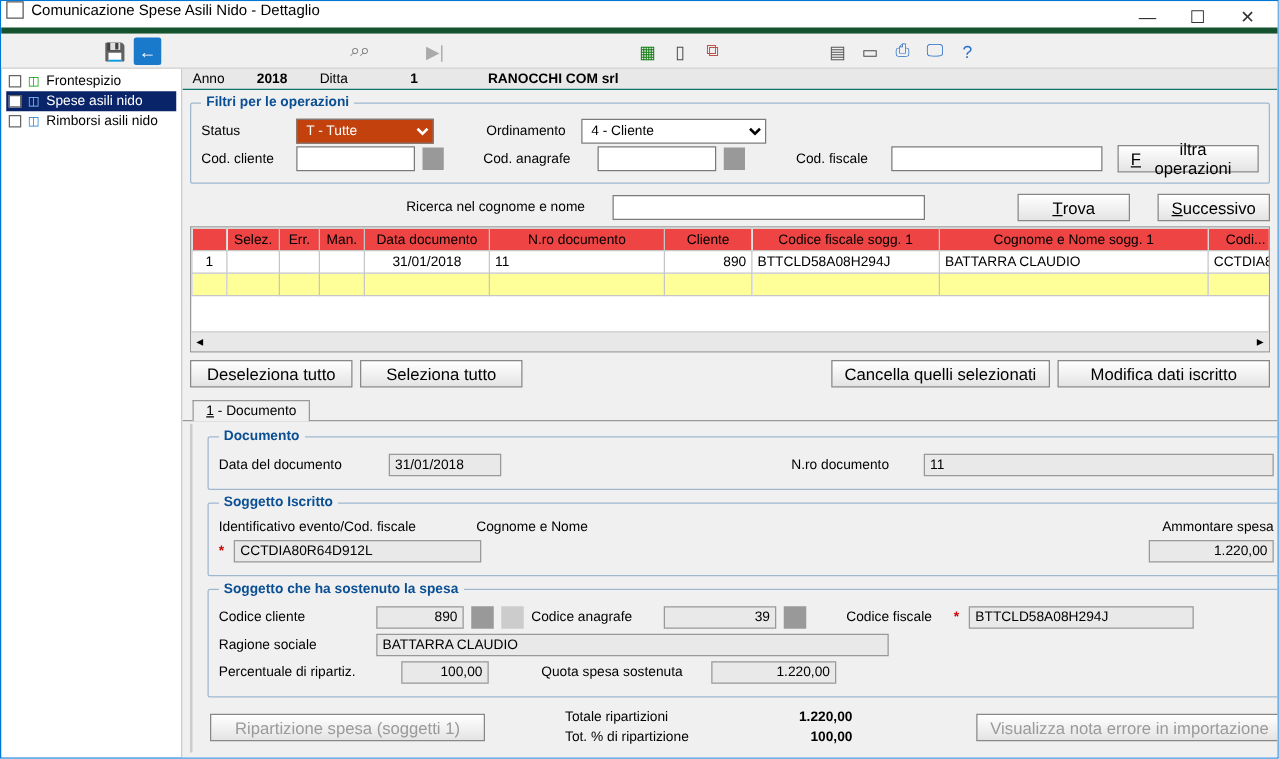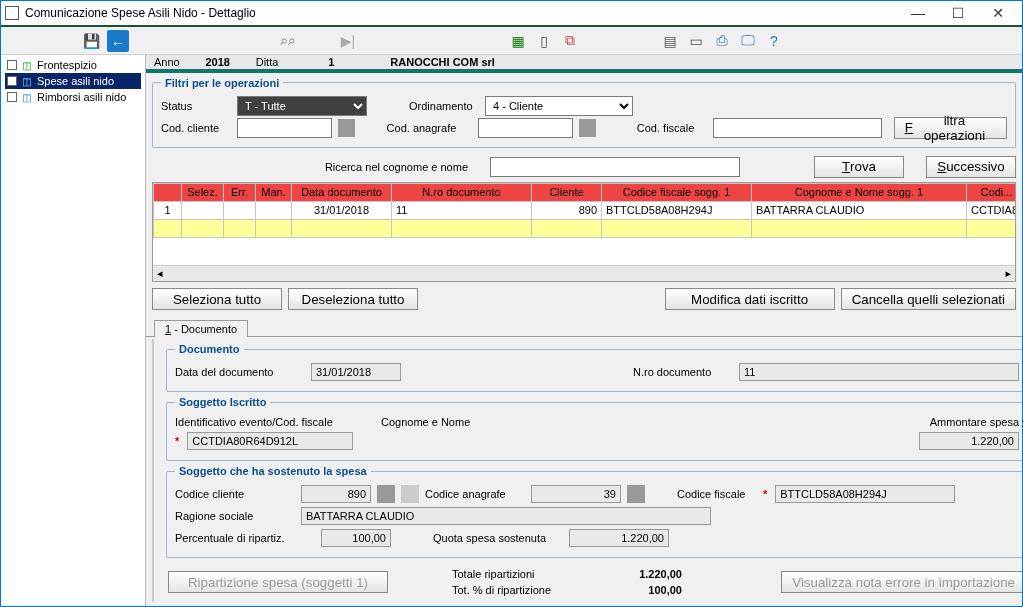--- a/index.html
+++ b/index.html
@@ -1,34 +1,34 @@
 <!DOCTYPE html>
 <html><head>
 <meta charset="utf-8">
 <style>
   * { box-sizing: border-box; margin: 0; padding: 0; }
   html, body { height: 100%; font-family: "Segoe UI", Tahoma, sans-serif; font-size: 11px; background: #fff; color: #000; }
   .window { width: 1023px; height: 607px; border: 1px solid #0078d7; display: flex; flex-direction: column; }
-  .titlebar { height: 26px; background: #fff; border-bottom: 2px solid #14532d; display: flex; align-items: center; padding: 0 4px; }
+  .titlebar { height: 26px; background: #fff; border-bottom: 5px solid #14532d; display: flex; padding: 0 4px; }
   .titlebar .appicon { width: 14px; height: 14px; border: 1px solid #5a5a5a; margin-right: 6px; }
   .titlebar .title { flex: 1; font-size: 12px; }
   .titlebar .winbtn { width: 40px; height: 24px; display: flex; align-items: center; justify-content: center; font-size: 14px; color: #333; }
   .toolbar { height: 28px; background: #f0f0f0; border-bottom: 1px solid #d0d0d0; display: flex; align-items: center; padding: 0 6px; gap: 4px; }
   .toolbar .tb { width: 22px; height: 22px; display: flex; align-items: center; justify-content: center; border-radius: 2px; font-size: 14px; color: #4a4a4a; }
   .toolbar .tblarge { width: 70px; }
   .toolbar .tb.blue { background: #1979ca; color: #fff; }
   .toolbar .spacer { flex: 1; }
   .content { flex: 1; display: flex; overflow: hidden; }
   .sidebar { width: 145px; border-right: 1px solid #bbb; padding: 2px 4px; }
   .tree-item { display: flex; align-items: center; gap: 4px; height: 16px; padding: 0 2px; cursor: default; }
   .tree-item .sq { width: 10px; height: 10px; border: 1px solid #666; }
   .tree-item .ticon { width: 12px; height: 12px; display: flex; align-items: center; justify-content: center; font-size: 10px; }
   .tree-item.selected { background: #0a246a; color: #fff; }
   .main { flex: 1; display: flex; flex-direction: column; background: #f0f0f0; overflow: hidden; }
-  .headerline { height: 22px; display: flex; align-items: center; padding: 0 8px; gap: 8px; background: #e8e8e8; border-bottom: 4px solid #0f766e; }
+  .headerline { height: 22px; display: flex; align-items: center; padding: 0 8px; gap: 8px; background: #e8e8e8; border-bottom: 1px solid #0f766e; }
   .headerline .lbl { color: #000; }
   .headerline .val { font-weight: bold; min-width: 60px; text-align: center; }
   .headerline .valleft { font-weight: bold; padding-left: 6px; }
   fieldset { border: 1px solid #9fb7cf; margin: 4px 6px; padding: 6px 8px 8px 8px; border-radius: 2px; }
   fieldset > legend { color: #0a4f93; font-weight: bold; padding: 0 4px; }
   .row { display: flex; align-items: center; gap: 6px; height: 22px; }
   .lbl2 { color: #000; min-width: 70px; }
   select, input[type=text] { height: 20px; border: 1px solid #7a7a7a; font: inherit; padding: 0 3px; background: #fff; }
   .dotbtn { width: 18px; height: 18px; background: #999; display: inline-block; }
   .btn { height: 22px; border: 1px solid #888; background: linear-gradient(#fff,#e4e4e4); padding: 0 10px; display: inline-flex; align-items: center; cursor: default; }
@@ -111,21 +111,21 @@
         <span class="val">2018</span>
         <span class="lbl">Ditta</span>
         <span class="val" style="min-width:90px">1</span>
         <span class="valleft">RANOCCHI COM srl</span>
       </div>
 
       <fieldset>
         <legend>Filtri per le operazioni</legend>
         <div class="row">
           <span class="lbl2">Status</span>
-          <select style="width:130px;background:#404040;color:#fff">
+          <select style="width:110px;background:#c2410c;color:#fff">
             <option>T  - Tutte</option>
           </select>
           <span style="width:30px"></span>
           <span class="lbl2">Ordinamento</span>
           <select style="width:148px">
             <option>4  - Cliente</option>
           </select>
         </div>
         <div class="row">
           <span class="lbl2">Cod. cliente</span>
@@ -213,31 +213,31 @@
         <div style="flex:1"></div>
         <div style="height:16px;background:#e8e8e8;border-top:1px solid #ccc;display:flex;align-items:center">
           <span style="padding:0 4px">◂</span>
             <span style="flex:1"></span>
             <span style="padding:0 4px">▸</span>
         </div>
       </div>
 
       <div class="gridbtns">
         <button class="btn">
-            <span>Seleziona tutto</span>
+            <span>Deseleziona tutto</span>
           </button>
         <button class="btn">
-            <span>Deseleziona tutto</span>
+            <span>Seleziona tutto</span>
           </button>
         <div class="spacer2"></div>
         <button class="btn" style="min-width:170px">
-            <span>Modifica dati iscritto</span>
+            <span>Cancella quelli selezionati</span>
           </button>
         <button class="btn" style="min-width:170px">
-            <span>Cancella quelli selezionati</span>
+            <span>Modifica dati iscritto</span>
           </button>
       </div>
 
       <div>
         <span class="tab"><span class="u">1</span> - Documento</span>
         <div class="tabbodyline"></div>
       </div>
 
       <div class="detail">
         <div class="left"></div>
@@ -256,21 +256,21 @@
           <fieldset>
             <legend>Soggetto Iscritto</legend>
             <div class="row" style="height:16px">
               <span class="lbl2" style="min-width:200px">Identificativo evento/Cod. fiscale</span>
               <span class="lbl2" style="min-width:200px">Cognome e Nome</span>
               <span style="flex:1"></span>
               <span class="lbl2" style="min-width:100px;text-align:right">Ammontare spesa</span>
             </div>
             <div class="row">
               <span class="req">*</span>
-              <span class="ro" style="width:166px">CCTDIA80R64D912L</span>
+              <span class="ro" style="width:198px">CCTDIA80R64D912L</span>
               <span style="flex:1"></span>
               <span class="ro" style="width:100px;justify-content:flex-end">1.220,00</span>
             </div>
           </fieldset>
 
           <fieldset>
             <legend>Soggetto che ha sostenuto la spesa</legend>
             <div class="row">
               <span class="lbl2" style="min-width:120px">Codice cliente</span>
               <span class="ro" style="width:70px;justify-content:flex-end">890</span>

